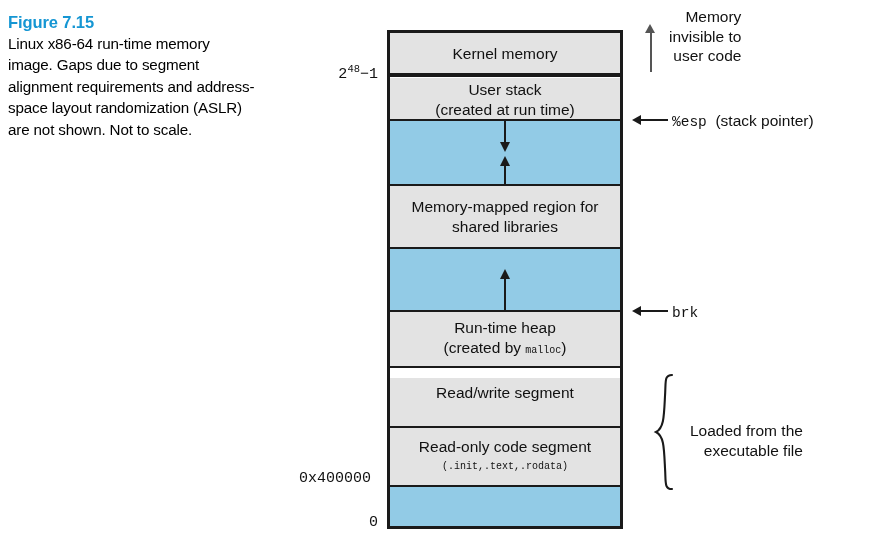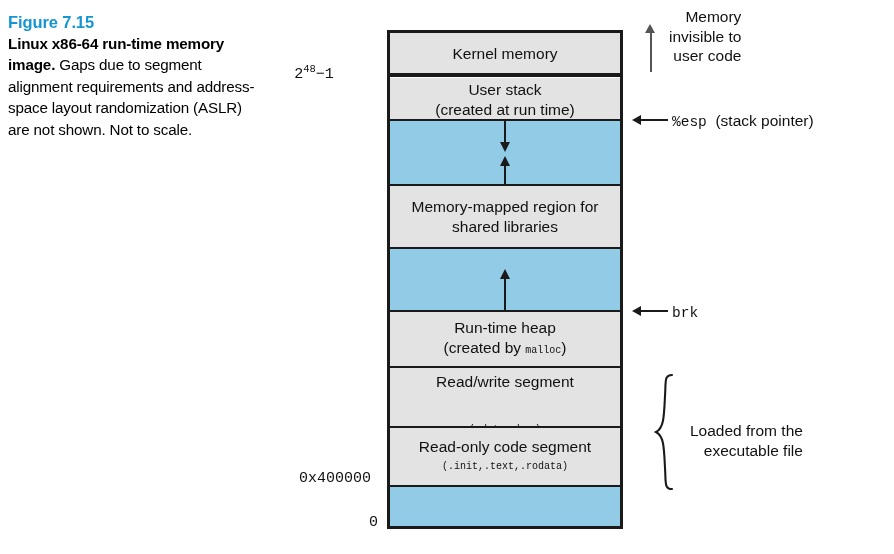--- a/index.html
+++ b/index.html
@@ -35,21 +35,21 @@
     color: #1596d3;
     letter-spacing: -0.1px;
   }
   #caption .fig-body {
     font-size: 15.2px;
     line-height: 21.4px;
     color: #000000;
     letter-spacing: -0.15px;
   }
   #caption .fig-body .lead {
-    font-weight: bold;
+    font-weight: normal;
   }
 
   
   #diagram {
     position: absolute;
     left: 0;
     top: 0;
     width: 894px;
     height: 554px;
   }
@@ -222,21 +222,21 @@
       <div class="l2">shared libraries</div>
     </div>
 
     <div class="seg blue" style="top:248px;height:63px;"></div>
 
     <div class="seg gray" style="top:311px;height:56px;">
       <div>Run-time heap</div>
       <div class="l2"><span>(created by </span><span class="mono">malloc</span><span>)</span></div>
     </div>
 
-    <div class="seg gray" style="top:367px;height:76px;gap:28px;">
+    <div class="seg gray" style="top:378px;height:76px;gap:28px;">
       <div>Read/write segment</div>
       <div class="l2 mono">(.data,.bss)</div>
     </div>
 
     <div class="seg gray" style="top:427px;height:59px;">
       <div>Read-only code segment</div>
       <div class="l2 mono">(.init,.text,.rodata)</div>
     </div>
 
     <div class="seg blue" style="top:486px;height:42px;"></div>
@@ -254,21 +254,21 @@
 
     <div class="vshaft" style="left:504px;top:121px;height:24px;"></div>
     <div class="arrowhead down" style="left:499.5px;top:142px;"></div>
 
     <div class="vshaft" style="left:504px;top:165px;height:19px;"></div>
     <div class="arrowhead up" style="left:499.5px;top:156px;"></div>
 
     <div class="vshaft" style="left:504px;top:278px;height:32px;"></div>
     <div class="arrowhead up" style="left:499.5px;top:269px;"></div>
 
-    <div class="addr" style="left:250px;top:66px;width:128px;text-align:center;"><span>2</span><sup>48</sup><span>−1</span></div>
+    <div class="addr" style="left:250px;top:66px;width:128px;"><span>2</span><sup>48</sup><span>−1</span></div>
 
     <div class="addr" style="left:243px;top:470px;width:128px;">0x400000</div>
 
     <div class="addr" style="left:250px;top:514px;width:128px;">0</div>
 
     <div class="uparrow-marker" style="left:645px;top:24px;width:11px;height:48px;">
       <div class="head"></div>
       <div class="shaft" style="height:40px;"></div>
     </div>
     <div class="annot" style="left:669px;top:7px;">

